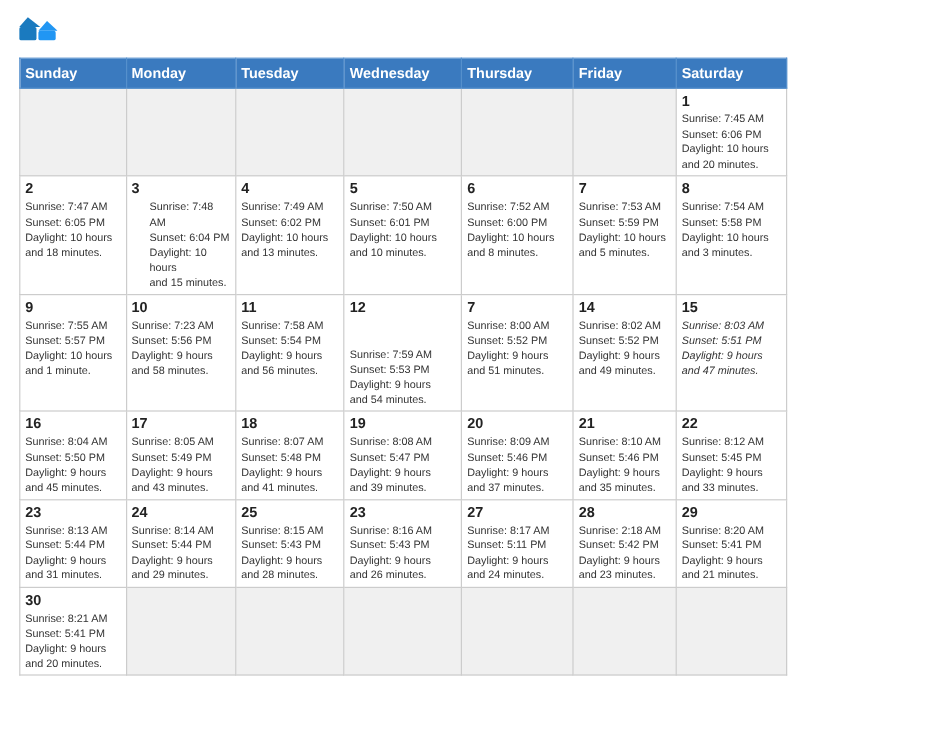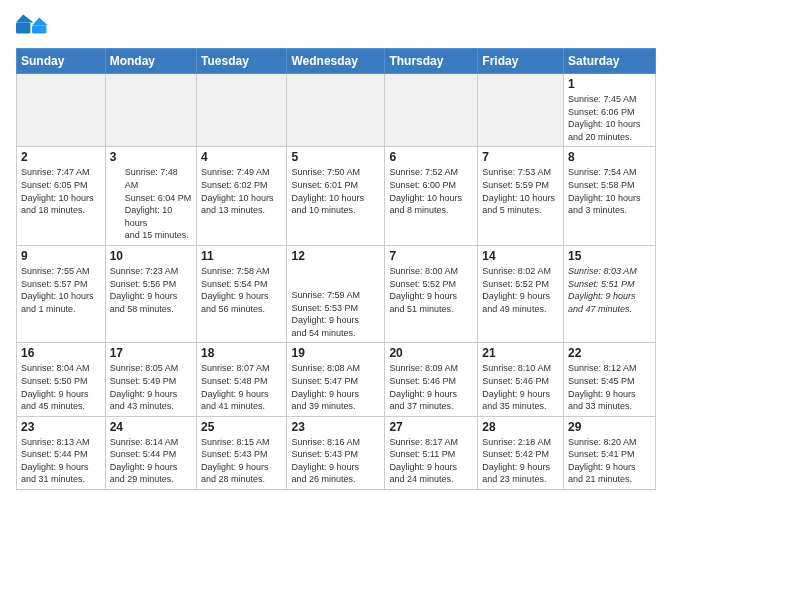--- a/index.html
+++ b/index.html
@@ -342,15 +342,30 @@
 and 23 minutes.</div>
           </td>
           <td>
             <span class="day-number">29</span>
             <div class="day-info" style="white-space: pre-line;">Sunrise: 8:20 AM
 Sunset: 5:41 PM
 Daylight: 9 hours
 and 21 minutes.</div>
           </td>
         </tr>
+        <tr class="last-row">
+          <td>
+            <span class="day-number">30</span>
+            <div class="day-info" style="white-space: pre-line;">Sunrise: 8:21 AM
+Sunset: 5:41 PM
+Daylight: 9 hours
+and 20 minutes.</div>
+          </td>
+          <td class="empty"></td>
+          <td class="empty"></td>
+          <td class="empty"></td>
+          <td class="empty"></td>
+          <td class="empty"></td>
+          <td class="empty"></td>
+        </tr>
       </tbody>
   </table>
 </div>
 
 </body></html>

